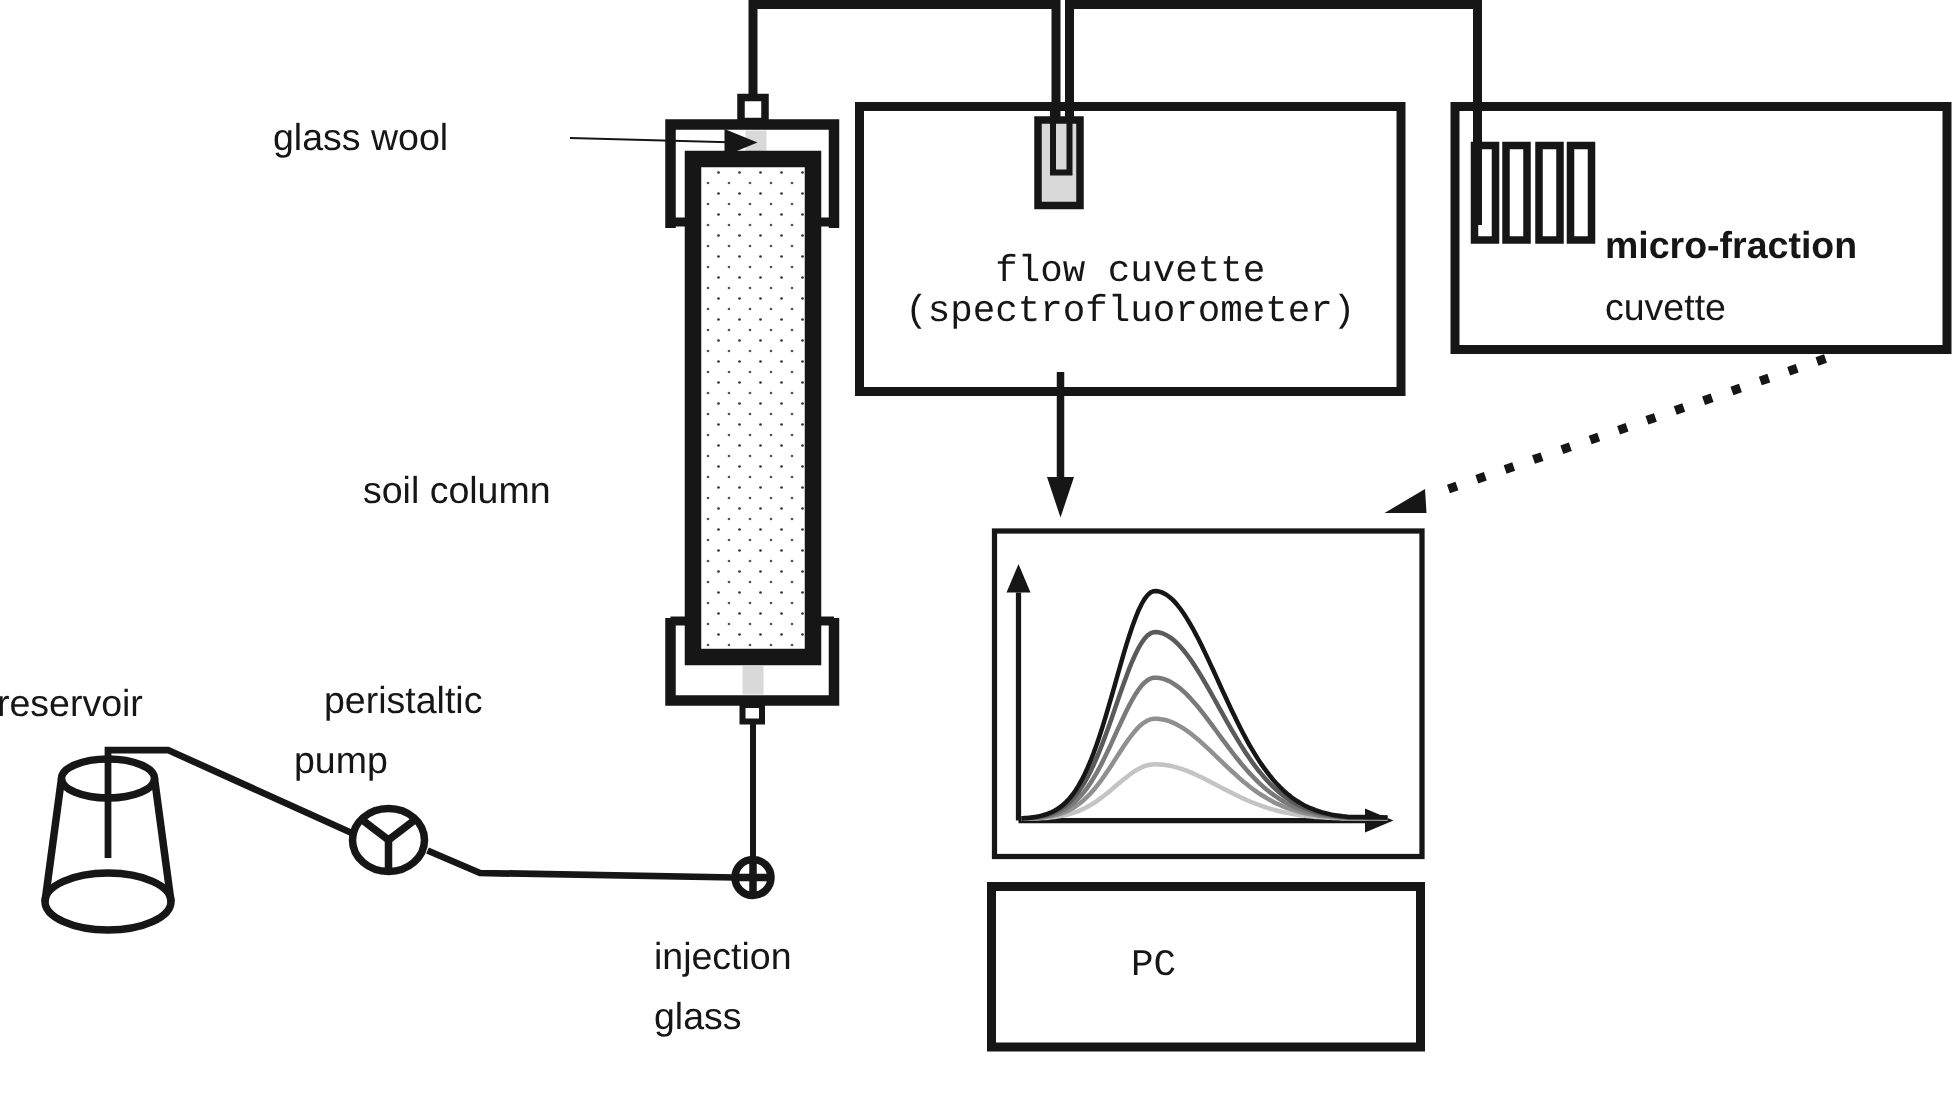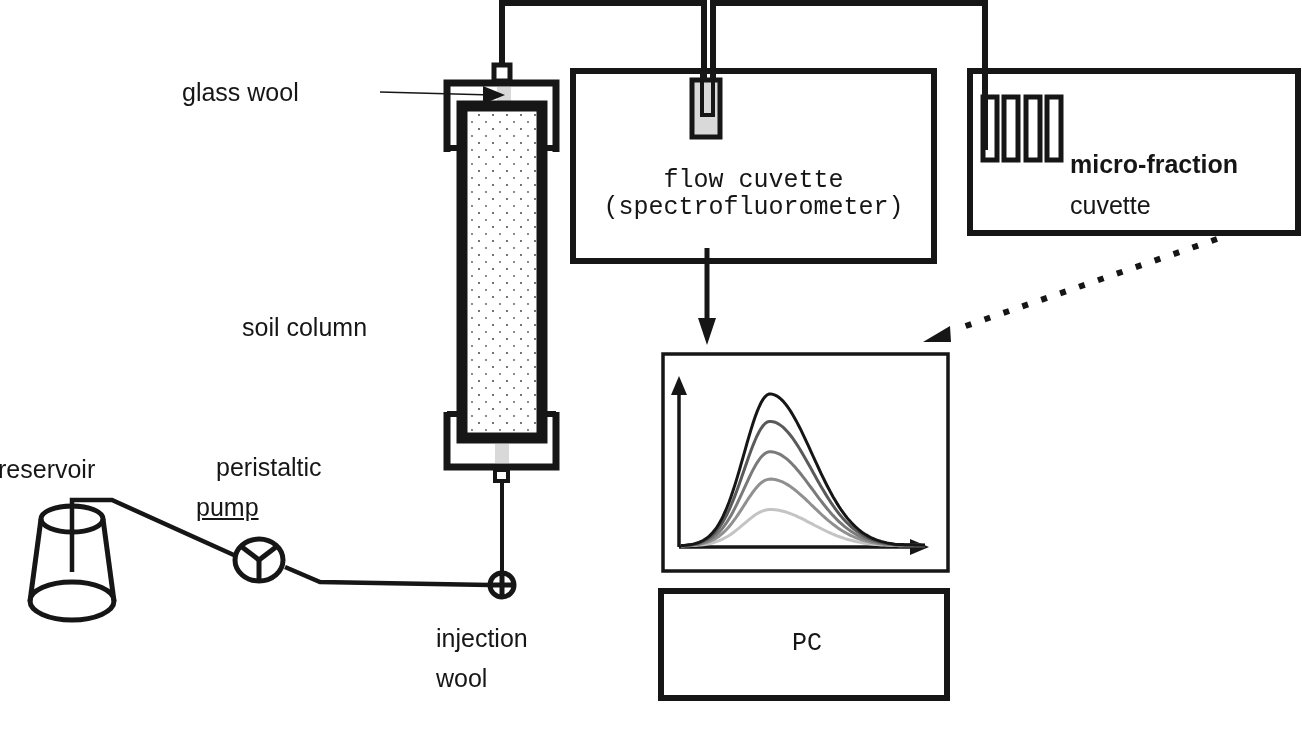--- a/index.html
+++ b/index.html
@@ -115,20 +115,20 @@
       <path d="M681,545.6 L683,545.4 L685,545.3 L687,545.1 L689,544.8 L691,544.5 L693,544.1 L695,543.6 L697,543.0 L699,542.3 L701,541.5 L703,540.5 L705,539.3 L707,537.9 L709,536.3 L711,534.4 L713,532.3 L715,529.8 L717,527.0 L719,523.8 L721,520.3 L723,516.3 L725,512.0 L727,507.3 L729,502.2 L731,496.7 L733,490.8 L735,484.6 L737,478.1 L739,471.3 L741,464.4 L743,457.4 L745,450.3 L747,443.2 L749,436.3 L751,429.6 L753,423.3 L755,417.3 L757,411.9 L759,407.0 L761,402.8 L763,399.4 L765,396.8 L767,395.0 L769,394.1 L771,394.0 L773,394.4 L775,395.1 L777,396.1 L779,397.5 L781,399.1 L783,401.1 L785,403.4 L787,406.0 L789,408.8 L791,411.9 L793,415.2 L795,418.7 L797,422.4 L799,426.2 L801,430.2 L803,434.4 L805,438.6 L807,442.9 L809,447.2 L811,451.6 L813,456.0 L815,460.4 L817,464.7 L819,469.0 L821,473.3 L823,477.4 L825,481.5 L827,485.5 L829,489.3 L831,493.1 L833,496.7 L835,500.1 L837,503.4 L839,506.6 L841,509.6 L843,512.4 L845,515.1 L847,517.7 L849,520.1 L851,522.3 L853,524.4 L855,526.4 L857,528.2 L859,529.9 L861,531.5 L863,532.9 L865,534.2 L867,535.4 L869,536.6 L871,537.6 L873,538.5 L875,539.3 L877,540.1 L879,540.8 L881,541.4 L883,541.9 L885,542.4 L887,542.9 L889,543.3 L891,543.6 L893,543.9 L895,544.2 L897,544.4 L899,544.6 L901,544.6 L903,544.6 L905,544.7 L907,544.7 L909,544.7 L911,544.8 L913,544.8 L915,544.9 L917,544.9 L919,544.9 L921,544.9 L923,545.0 L925,545.0" fill="none" stroke="#161616" stroke-width="3"></path>
     </g>
 
   <rect x="661" y="591" width="286" height="107" fill="none" stroke="#161616" stroke-width="6"></rect>
 </svg>
 
 <div class="lbl" style="left:182px;top:74px;">glass wool</div>
 <div class="lbl" style="left:242px;top:294px;margin-top:15px;">soil column</div>
 <div class="lbl" style="left:-2px;top:451px;">reservoir</div>
 <div class="lbl" style="left:196px;top:449px;margin-left:20px;">peristaltic</div>
-<div class="lbl" style="left:196px;top:489px;text-decoration:underline;">pump</div>
+<div class="lbl" style="left:196px;top:489px;">pump</div>
 <div class="lbl" style="left:436px;top:620px;">injection</div>
-<div class="lbl" style="left:436px;top:660px;">wool</div>
+<div class="lbl" style="left:436px;top:660px;">glass</div>
 <div class="lbl center" style="left:573px;width:361px;top:163px;">flow cuvette</div>
 <div class="lbl center" style="left:573px;width:361px;top:190px;">(spectrofluorometer)</div>
 <div class="lbl" style="left:1070px;top:146px;font-weight:bold;">micro-fraction</div>
 <div class="lbl" style="left:1070px;top:187px;">cuvette</div>
-<div class="lbl center" style="left:664px;width:286px;top:626px;">PC</div>
+<div class="lbl center" style="left:626px;width:286px;top:626px;">PC</div>
 
 </body></html>

